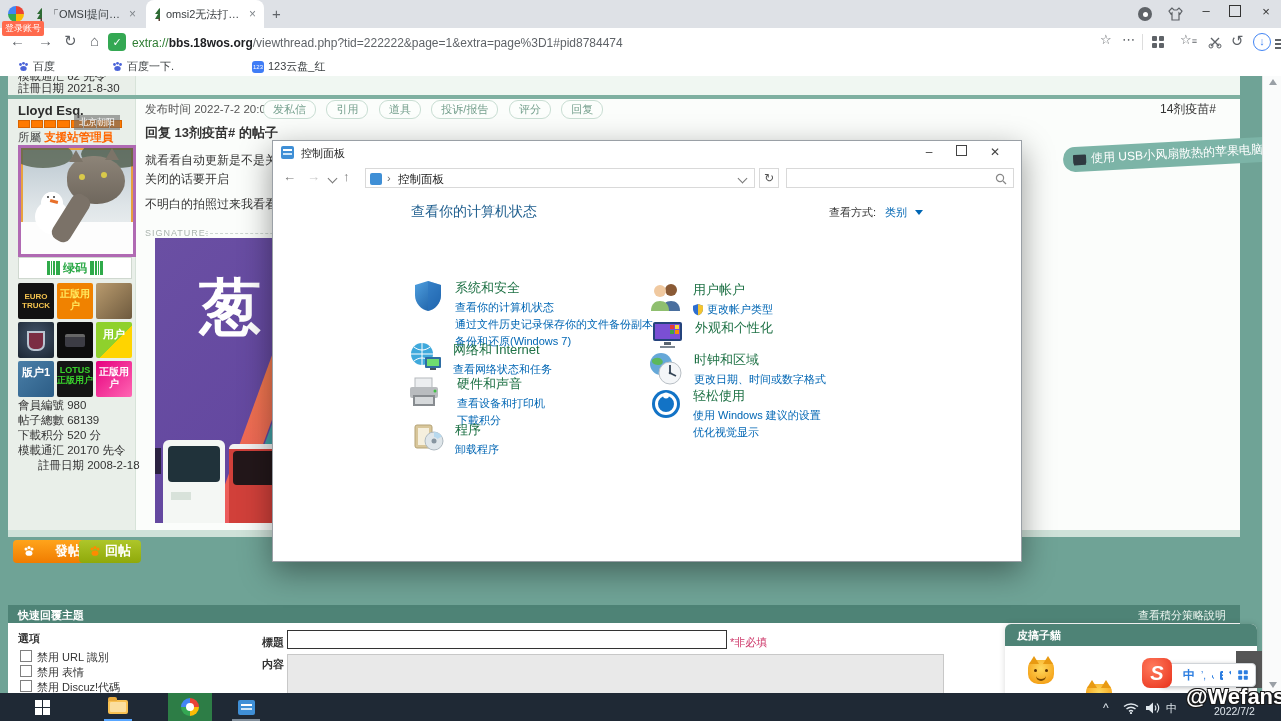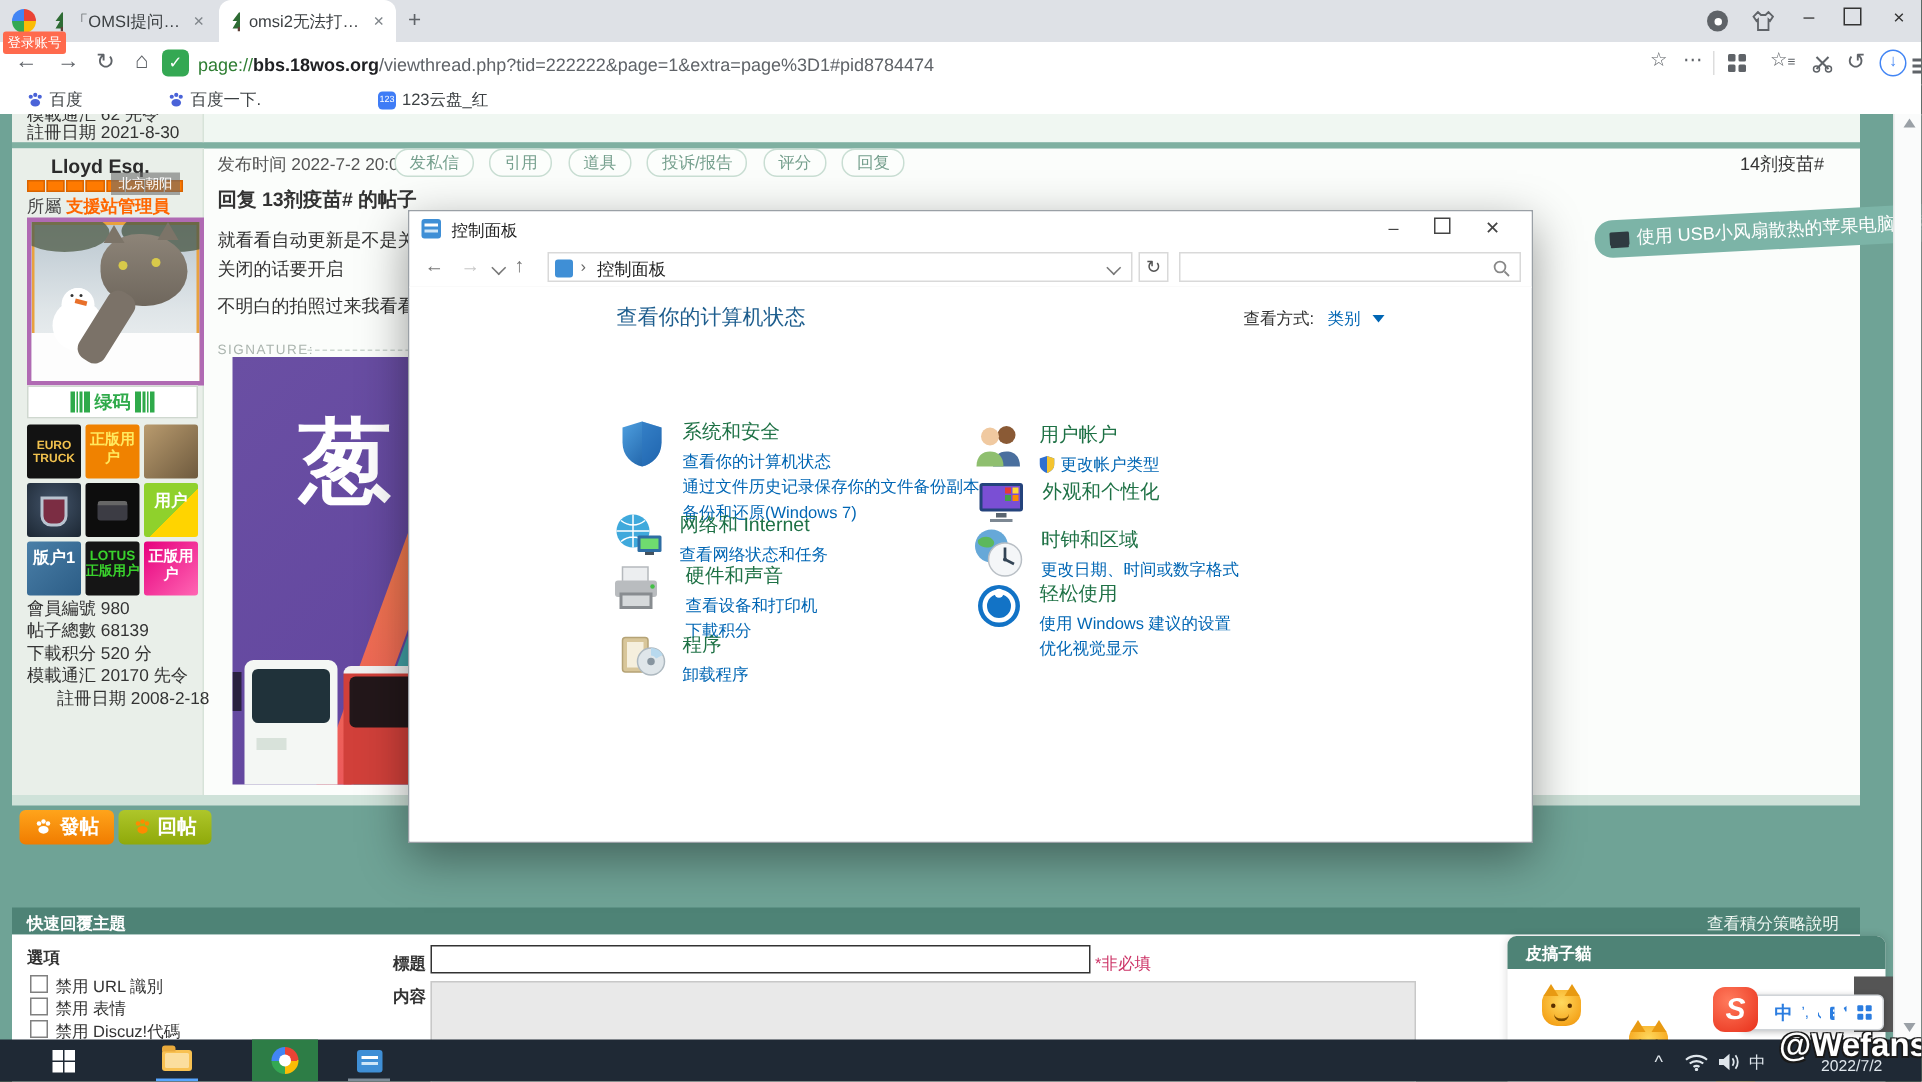--- a/index.html
+++ b/index.html
@@ -96,21 +96,21 @@
   </div>
   <div class="loginbadge">登录账号</div>
 
   <div id="toolbar"></div>
   <div class="navico" style="left:10px;">←</div>
   <div class="navico" style="left:38px;">→</div>
   <div class="navico" style="left:64px;">↻</div>
   <div class="navico" style="left:90px;">⌂</div>
   <div class="a" style="left:108px;top:33px;width:18px;height:18px;border-radius:4px;background:#34a853;color:#fff;font-size:11px;text-align:center;line-height:18px;z-index:2;">✓</div>
   <div class="tx" style="left:132px;top:36px;font-size:12px;">
-    <span style="color:#2e7d32;">page://</span><span style="color:#202124;font-weight:bold;">bbs.18wos.org</span><span style="color:#5f6368;">/viewthread.php?tid=222222&amp;page=1&amp;extra=page%3D1#pid8784474</span>
+    <span style="color:#2e7d32;">extra://</span><span style="color:#202124;font-weight:bold;">bbs.18wos.org</span><span style="color:#5f6368;">/viewthread.php?tid=222222&amp;page=1&amp;extra=page%3D1#pid8784474</span>
   </div>
   <div class="navico" style="left:1100px;font-size:13px;">☆</div>
   <div class="navico" style="left:1122px;font-size:13px;">⋯</div>
   <div class="a" style="left:1142px;top:34px;width:1px;height:16px;background:#ddd;"></div>
   <div class="a grid4" style="left:1152px;top:36px;">
       <i></i>
       <i></i>
       <i></i>
       <i></i>
     </div>
@@ -161,21 +161,21 @@
     <div class="a" style="left:8px;top:0;width:127px;height:19px;background:#E9EFE9;overflow:hidden;border-right:1px solid #d7e3d9;">
       <div class="tx" style="left:10px;top:-7px;font-size:11.5px;color:#333;">模載通汇 62 先令</div>
       <div class="tx" style="left:10px;top:5px;font-size:11.5px;color:#333;">註冊日期 2021-8-30</div>
     </div>
     <div class="a" style="left:136px;top:0;width:1104px;height:19px;background:#F0F7F2;"></div>
     <div class="a" style="left:8px;top:19px;width:1232px;height:4px;background:#7FB0A1;"></div>
 
     <div class="a" style="left:8px;top:23px;width:1232px;height:431px;background:#FBFDFB;"></div>
     <div class="a" style="left:8px;top:23px;width:127px;height:431px;background:#E9EFE9;border-right:1px solid #d7e3d9;"></div>
 
-    <div class="tx" style="left:18px;top:27px;font-size:13px;font-weight:bold;color:#2b2b2b;margin-left:16px;">Lloyd Esq.</div>
+    <div class="tx" style="left:18px;top:27px;font-size:13px;font-weight:bold;color:#2b2b2b;">Lloyd Esq.</div>
     <div class="a" style="left:18px;top:44px;width:104px;height:8px;display:flex;gap:1px;">
       <i style="flex:1;background:#ff7a00;border:1px solid #d96400;"></i>
         <i style="flex:1;background:#ff7a00;border:1px solid #d96400;"></i>
         <i style="flex:1;background:#ff7a00;border:1px solid #d96400;"></i>
         <i style="flex:1;background:#ff7a00;border:1px solid #d96400;"></i>
         <i style="flex:1;background:#ff7a00;border:1px solid #d96400;"></i>
         <i style="flex:1;background:#ff7a00;border:1px solid #d96400;"></i>
         <i style="flex:1;background:#ff7a00;border:1px solid #d96400;"></i>
         <i style="flex:1;background:#ff7a00;border:1px solid #d96400;"></i>
     </div>
@@ -270,21 +270,21 @@
         <div class="a" style="left:8px;top:52px;width:20px;height:8px;background:#d8e2da;"></div>
       </div>
       <div class="a" style="left:74px;top:206px;width:54px;height:110px;background:#d1403a;border-radius:6px 6px 3px 3px;">
         <div class="a" style="left:4px;top:7px;width:46px;height:34px;background:#23171a;border-radius:4px;"></div>
         <div class="a" style="left:0;top:0;width:54px;height:5px;background:#f1f1f1;border-radius:6px 6px 0 0;"></div>
       </div>
       <div class="a" style="left:130px;top:202px;width:26px;height:108px;background:#2fa05a;border-radius:6px 0 0 3px;"></div>
     </div>
 
     <div class="a" style="left:8px;top:454px;width:1232px;height:7px;background:#CFE2D9;"></div>
-    <div class="tx" style="left:13px;top:464px;background:linear-gradient(#ffa41b,#f07c00);color:#fff;font-weight:bold;font-size:13px;padding:2px 10px 3px;border-radius:4px;display:flex;align-items:center;gap:5px;">
+    <div class="tx" style="left:13px;top:464px;background:linear-gradient(#ffa41b,#f07c00);color:#fff;font-weight:bold;font-size:13px;padding:2px 10px 3px;border-radius:4px;display:flex;align-items:center;gap:20px;">
       <svg width="12" height="12">
           <g fill="#fff">
             <circle cx="3" cy="4" r="1.5"></circle>
             <circle cx="6" cy="2.6" r="1.5"></circle>
             <circle cx="9" cy="4" r="1.5"></circle>
             <ellipse cx="6" cy="8.2" rx="3.4" ry="2.6"></ellipse>
           </g>
         </svg>
       <span>發帖</span>
     </div>

